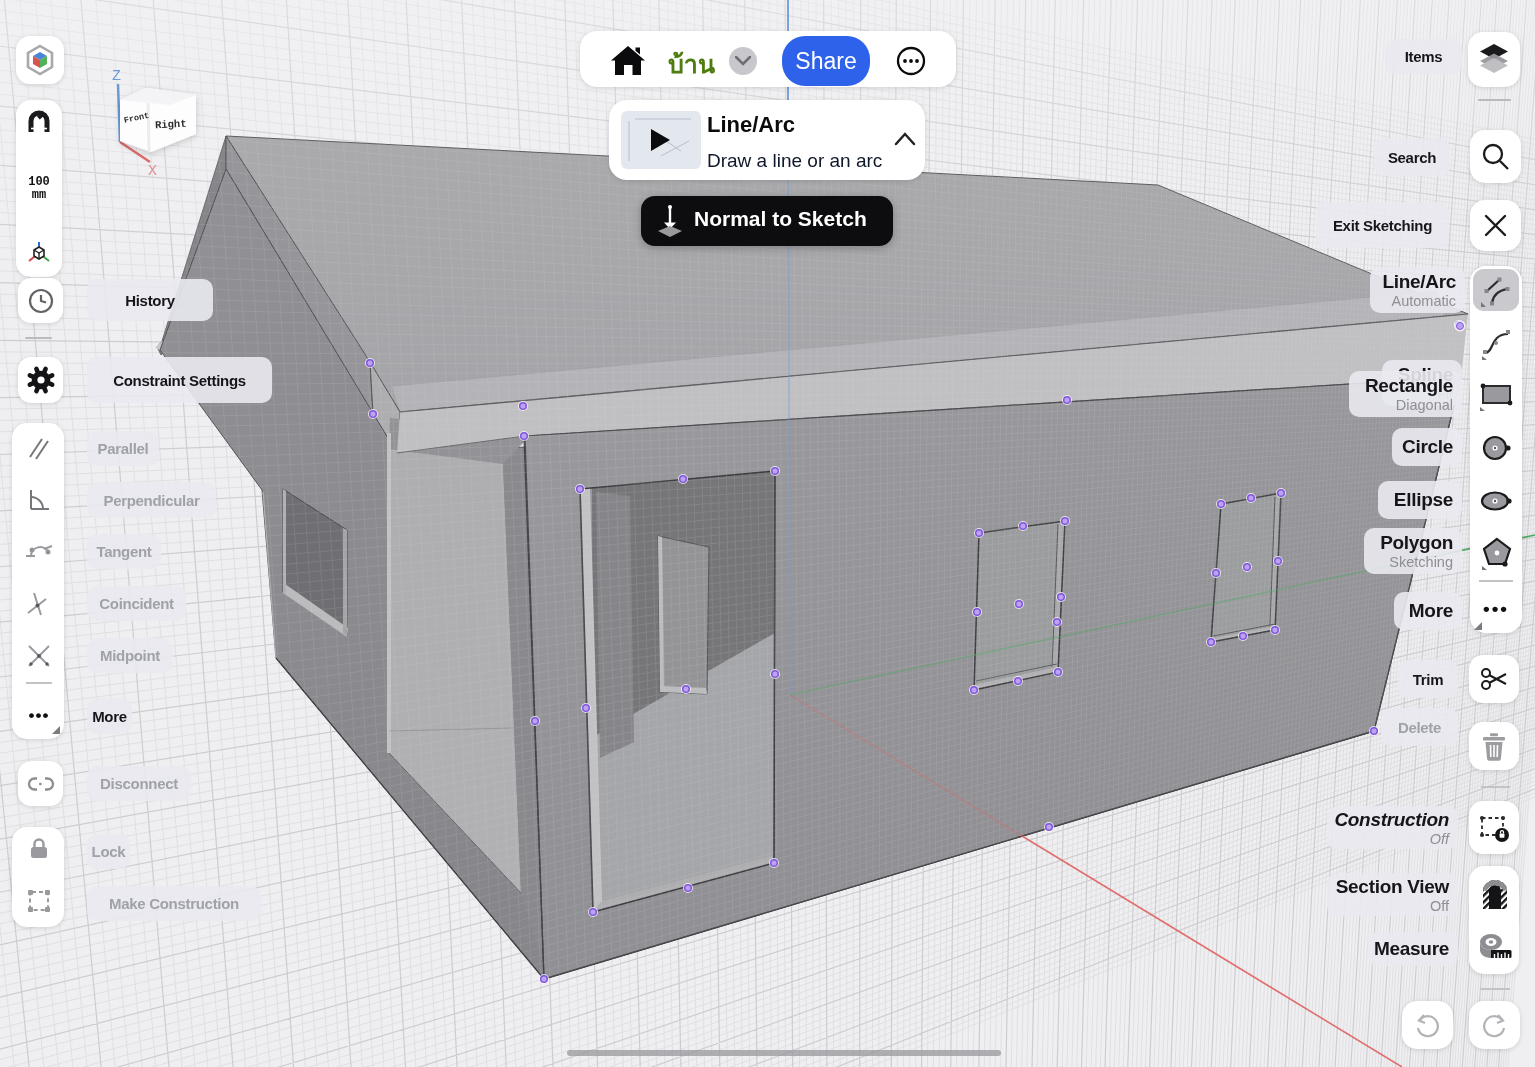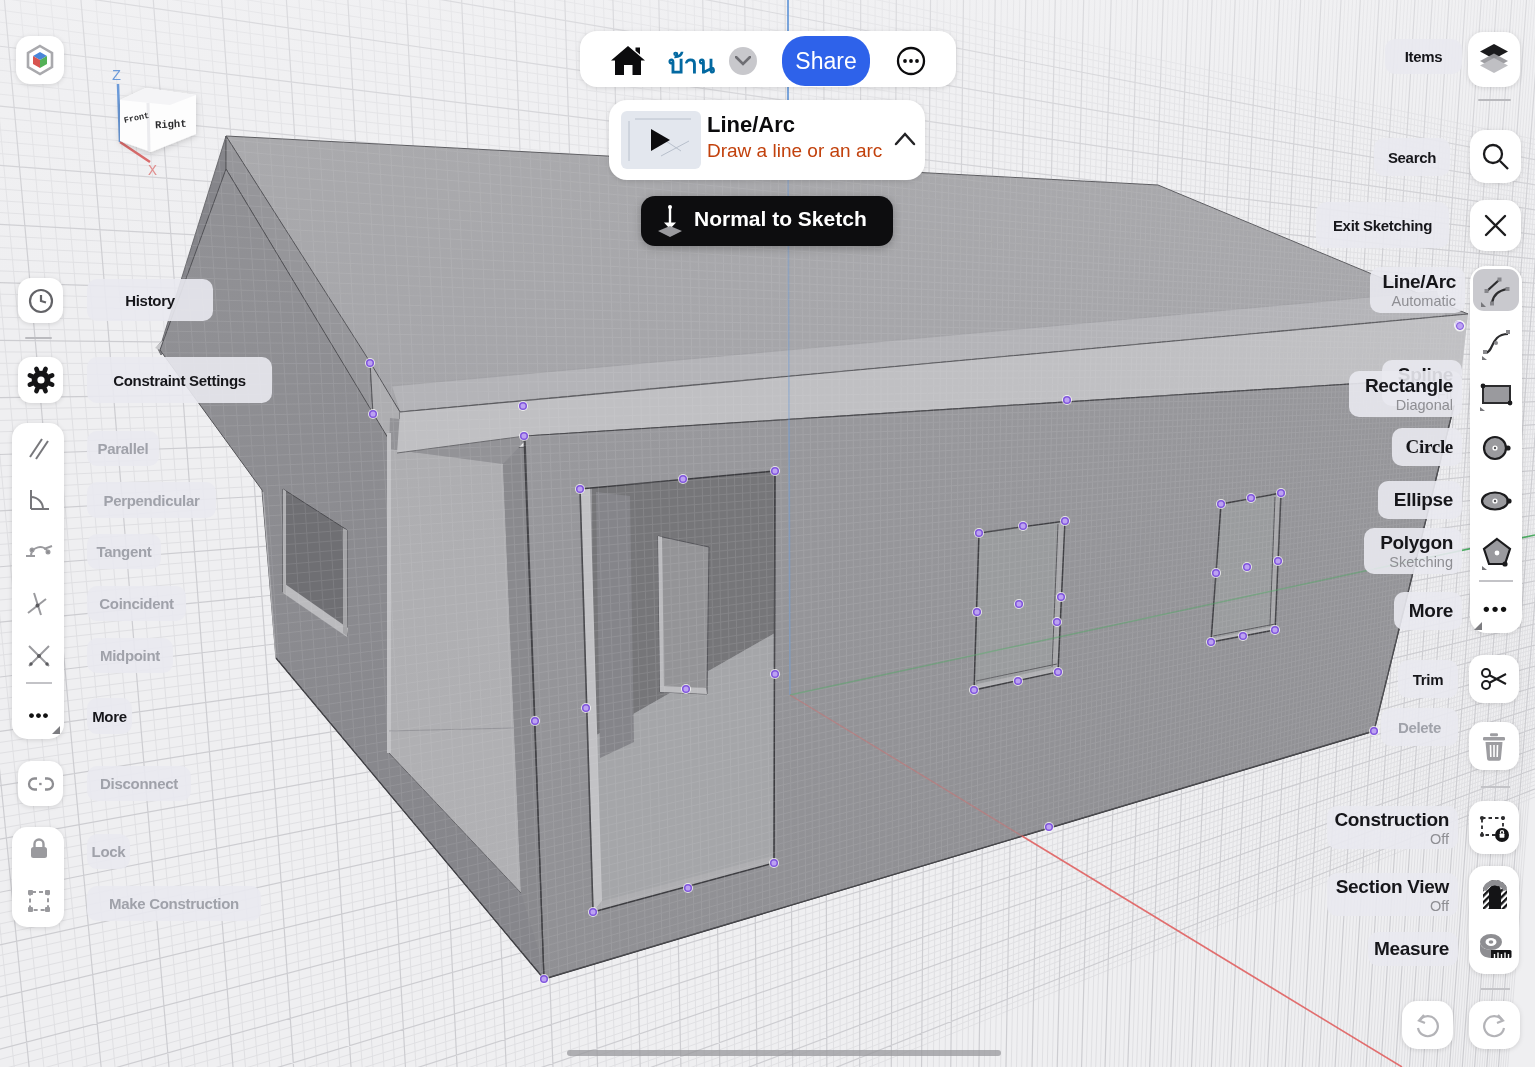--- a/index.html
+++ b/index.html
@@ -204,20 +204,37 @@
 <text x="155" y="128" font-size="10.5" font-weight="bold" fill="#2c2c2e" font-family="Liberation Mono, monospace" transform="rotate(-3 160 124)">Right</text>
 </g>
 </svg>
 <div class="btn" style="left:16px;top:36px;width:48px;height:48px;border-radius:14px">
 <svg width="34" height="34" viewBox="0 0 34 34" style="margin:7px">
 <polygon points="17,3 29,10 29,24 17,31 5,24 5,10" fill="none" stroke="#a9a9ad" stroke-width="2.6"></polygon>
 <polygon points="17,9 24,13 17,17 10,13" fill="#4a86d8"></polygon>
 <polygon points="10,13 17,17 17,25 10,21" fill="#d85450"></polygon>
 <polygon points="24,13 17,17 17,25 24,21" fill="#53b157"></polygon>
 </svg></div>
+    <div class="btn" style="left:16px;top:100px;width:46px;height:157px;border-radius:15px;display:flex;flex-direction:column;align-items:center;justify-content:space-between;padding:10px 0">
+<svg width="28" height="28" viewBox="0 0 28 28">
+        <path d="M6 22 L6 11 A8 8 0 0 1 22 11 L22 22" fill="none" stroke="#1b1b1d" stroke-width="5"></path>
+<line x1="6" y1="18.5" x2="11" y2="18.5" stroke="#fff" stroke-width="1.6"></line>
+        <line x1="17" y1="18.5" x2="22" y2="18.5" stroke="#fff" stroke-width="1.6"></line>
+<path d="M12 6.5 l6.5 -6.5 l-2.6 5 l5.6 -1.6 l-6.7 6" fill="#1b1b1d"></path>
+      </svg>
+<div style="font:600 12px 'Liberation Mono',monospace;color:#111;text-align:center;line-height:13px">100<br>mm</div>
+<svg width="28" height="28" viewBox="0 0 28 28">
+<line x1="14" y1="14" x2="14" y2="3" stroke="#2b6fd4" stroke-width="2"></line>
+<line x1="14" y1="14" x2="4" y2="22" stroke="#d04744" stroke-width="2"></line>
+<line x1="14" y1="14" x2="24" y2="22" stroke="#3fa14c" stroke-width="2"></line>
+<polygon points="14,8 19,11 19,17 14,20 9,17 9,11" fill="#fff" stroke="#222" stroke-width="1.6"></polygon>
+<polyline points="9,11 14,14 19,11" fill="none" stroke="#222" stroke-width="1.4"></polyline>
+        <line x1="14" y1="14" x2="14" y2="20" stroke="#222" stroke-width="1.4"></line>
+</svg>
+    </div>
     <div class="btn" style="left:18px;top:278px;width:45px;height:45px;border-radius:13px">
 <svg width="30" height="30" viewBox="0 0 30 30" style="margin:7.5px">
         <circle cx="15" cy="15" r="11" fill="none" stroke="#636367" stroke-width="2.2"></circle>
 <polyline points="15,9 15,15 20,16.5" fill="none" stroke="#636367" stroke-width="2.2"></polyline>
       </svg></div>
     <div style="position:absolute;left:25px;top:337px;width:27px;height:2px;background:#bbbbbf;border-radius:1px"></div>
     <div class="btn" style="left:18px;top:357px;width:45px;height:46px;border-radius:13px">
 <svg width="30" height="30" viewBox="0 0 30 30" style="margin:8px 7.5px">
 <circle cx="15" cy="15" r="9.3" fill="#141416"></circle>
 <g stroke="#141416" stroke-width="4.6" stroke-linecap="round">
@@ -308,21 +325,21 @@
     <div class="lbl b" style="left:87px;top:698px;width:45px;height:36px;">More</div>
     <div class="lbl g" style="left:87px;top:766px;width:104px;height:35px;">Disconnect</div>
     <div class="lbl g" style="left:87px;top:834px;width:43px;height:35px;">Lock</div>
     <div class="lbl g" style="left:87px;top:886px;width:174px;height:35px;">Make Construction</div>
     <div class="btn" style="left:580px;top:31px;width:376px;height:56px;border-radius:17px"></div>
 <svg class="ic" style="left:610px;top:44px" width="36" height="33" viewBox="0 0 36 33">
 <path d="M18 2 L35 16.5 L31 16.5 L31 31 L5 31 L5 16.5 L1 16.5 Z" fill="#0b0b0d"></path>
 <path d="M25.5 3.5 h4.5 v7 l-4.5 -3.8 z" fill="#0b0b0d"></path>
 <rect x="14" y="21" width="8.5" height="10" fill="#fff"></rect>
     </svg>
-<div style="position:absolute;left:668px;top:44px;font:700 25px 'Liberation Sans';color:#0369a1">บ้าน</div>
+<div style="position:absolute;left:668px;top:44px;font:700 25px 'Liberation Sans';color:#4d7c0f">บ้าน</div>
 <div style="position:absolute;left:729px;top:47px;width:28px;height:28px;border-radius:50%;background:#c8c8cc"></div>
 <svg class="ic" style="left:735px;top:56px" width="16" height="10" viewBox="0 0 16 10">
       <polyline points="1,1 8,8 15,1" fill="none" stroke="#6e6e73" stroke-width="2.6" stroke-linecap="round"></polyline>
     </svg>
 <div style="position:absolute;left:782px;top:36px;width:88px;height:50px;border-radius:23px;background:#2e62ea;display:flex;align-items:center;justify-content:center;font:400 23px 'Liberation Sans';color:#fff">Share</div>
 <svg class="ic" style="left:896px;top:46px" width="30" height="30" viewBox="0 0 30 30">
       <circle cx="15" cy="15" r="13" fill="none" stroke="#0b0b0d" stroke-width="2.3"></circle>
 <circle cx="9" cy="15" r="1.9" fill="#0b0b0d"></circle>
       <circle cx="15" cy="15" r="1.9" fill="#0b0b0d"></circle>
       <circle cx="21" cy="15" r="1.9" fill="#0b0b0d"></circle>
@@ -334,21 +351,21 @@
           <line x1="8" y1="10" x2="8" y2="50"></line>
           <line x1="14" y1="8" x2="70" y2="8"></line>
           <line x1="30" y1="20" x2="60" y2="40"></line>
           <line x1="40" y1="45" x2="68" y2="30"></line>
         </g>
       </svg>
 <svg style="position:absolute;left:28px;top:17px" width="22" height="24" viewBox="0 0 22 24">
         <polygon points="2,1 21,12 2,23" fill="#0b0b0d"></polygon>
       </svg></div>
 <div style="position:absolute;left:707px;top:112px;font:700 22px 'Liberation Sans';color:#0b0b0d">Line/Arc</div>
-<div style="position:absolute;left:707px;top:140px;font:400 19px 'Liberation Sans';color:#c2410c">Draw a line or an arc</div>
+<div style="position:absolute;left:707px;top:150px;font:400 19px 'Liberation Sans';color:#0f172a">Draw a line or an arc</div>
 <svg class="ic" style="left:894px;top:132px" width="22" height="14" viewBox="0 0 22 14">
       <polyline points="2,12 11,2 20,12" fill="none" stroke="#232326" stroke-width="2.5" stroke-linecap="round"></polyline>
     </svg>
     <div style="position:absolute;left:641px;top:196px;width:252px;height:50px;border-radius:14px;background:#0d0d0f;box-shadow:0 2px 8px rgba(0,0,0,.25)"></div>
 <svg class="ic" style="left:655px;top:204px" width="30" height="34" viewBox="0 0 30 34">
 <line x1="15" y1="3" x2="15" y2="20" stroke="#fff" stroke-width="2.4"></line>
 <circle cx="15" cy="3" r="2" fill="#fff"></circle>
 <polygon points="15,25 9,18.5 21,18.5" fill="#fff"></polygon>
 <polygon points="15,22 27,27 15,33 3,27" fill="#9a9a9e"></polygon>
 </svg>
@@ -427,21 +444,21 @@
       <div class="t2">Automatic</div>
     </div>
     <div class="lbl2" style="left:1382px;top:319px;width:80px;height:46px;margin-top:41px;">
       <div class="t1">Spline</div>
       <div class="t2">Fit</div>
     </div>
     <div class="lbl2" style="left:1349px;top:371px;width:113px;height:46px;">
       <div class="t1">Rectangle</div>
       <div class="t2">Diagonal</div>
     </div>
-    <div class="lbl2" style="left:1392px;top:428px;width:70px;height:38px;font-family:Liberation Serif, serif;">
+    <div class="lbl2" style="left:1392px;top:428px;width:70px;height:38px;">
       <div class="t1">Circle</div>
     </div>
     <div class="lbl2" style="left:1378px;top:481px;width:84px;height:38px;">
       <div class="t1">Ellipse</div>
     </div>
     <div class="lbl2" style="left:1364px;top:528px;width:98px;height:46px;">
       <div class="t1">Polygon</div>
       <div class="t2">Sketching</div>
     </div>
     <div class="lbl2" style="left:1394px;top:592px;width:68px;height:38px;">
@@ -465,21 +482,21 @@
         <rect x="9" y="2.2" width="8" height="3" rx="1.2"></rect>
 <path d="M4.5 11 h17 l-1.6 17 a2 2 0 0 1 -2 1.8 h-9.8 a2 2 0 0 1 -2 -1.8 z"></path>
       </g>
 <g stroke="#fff" stroke-width="1.6">
         <line x1="9.5" y1="14" x2="9.8" y2="26"></line>
         <line x1="13" y1="14" x2="13" y2="26"></line>
         <line x1="16.5" y1="14" x2="16.2" y2="26"></line>
       </g>
     </svg>
     <div style="position:absolute;left:1481px;top:786px;width:29px;height:2px;background:#c3c3c7"></div>
-    <div class="lbl2" style="left:1327px;top:806px;width:131px;height:43px;">
+    <div class="lbl2" style="left:1327px;top:806px;width:131px;height:43px;font-style:italic;">
       <div class="t1">Construction</div>
       <div class="t2">Off</div>
     </div>
     <div class="lbl2" style="left:1327px;top:873px;width:131px;height:43px;">
       <div class="t1">Section View</div>
       <div class="t2">Off</div>
     </div>
     <div class="lbl2" style="left:1368px;top:932px;width:90px;height:34px;">
       <div class="t1">Measure</div>
     </div>

